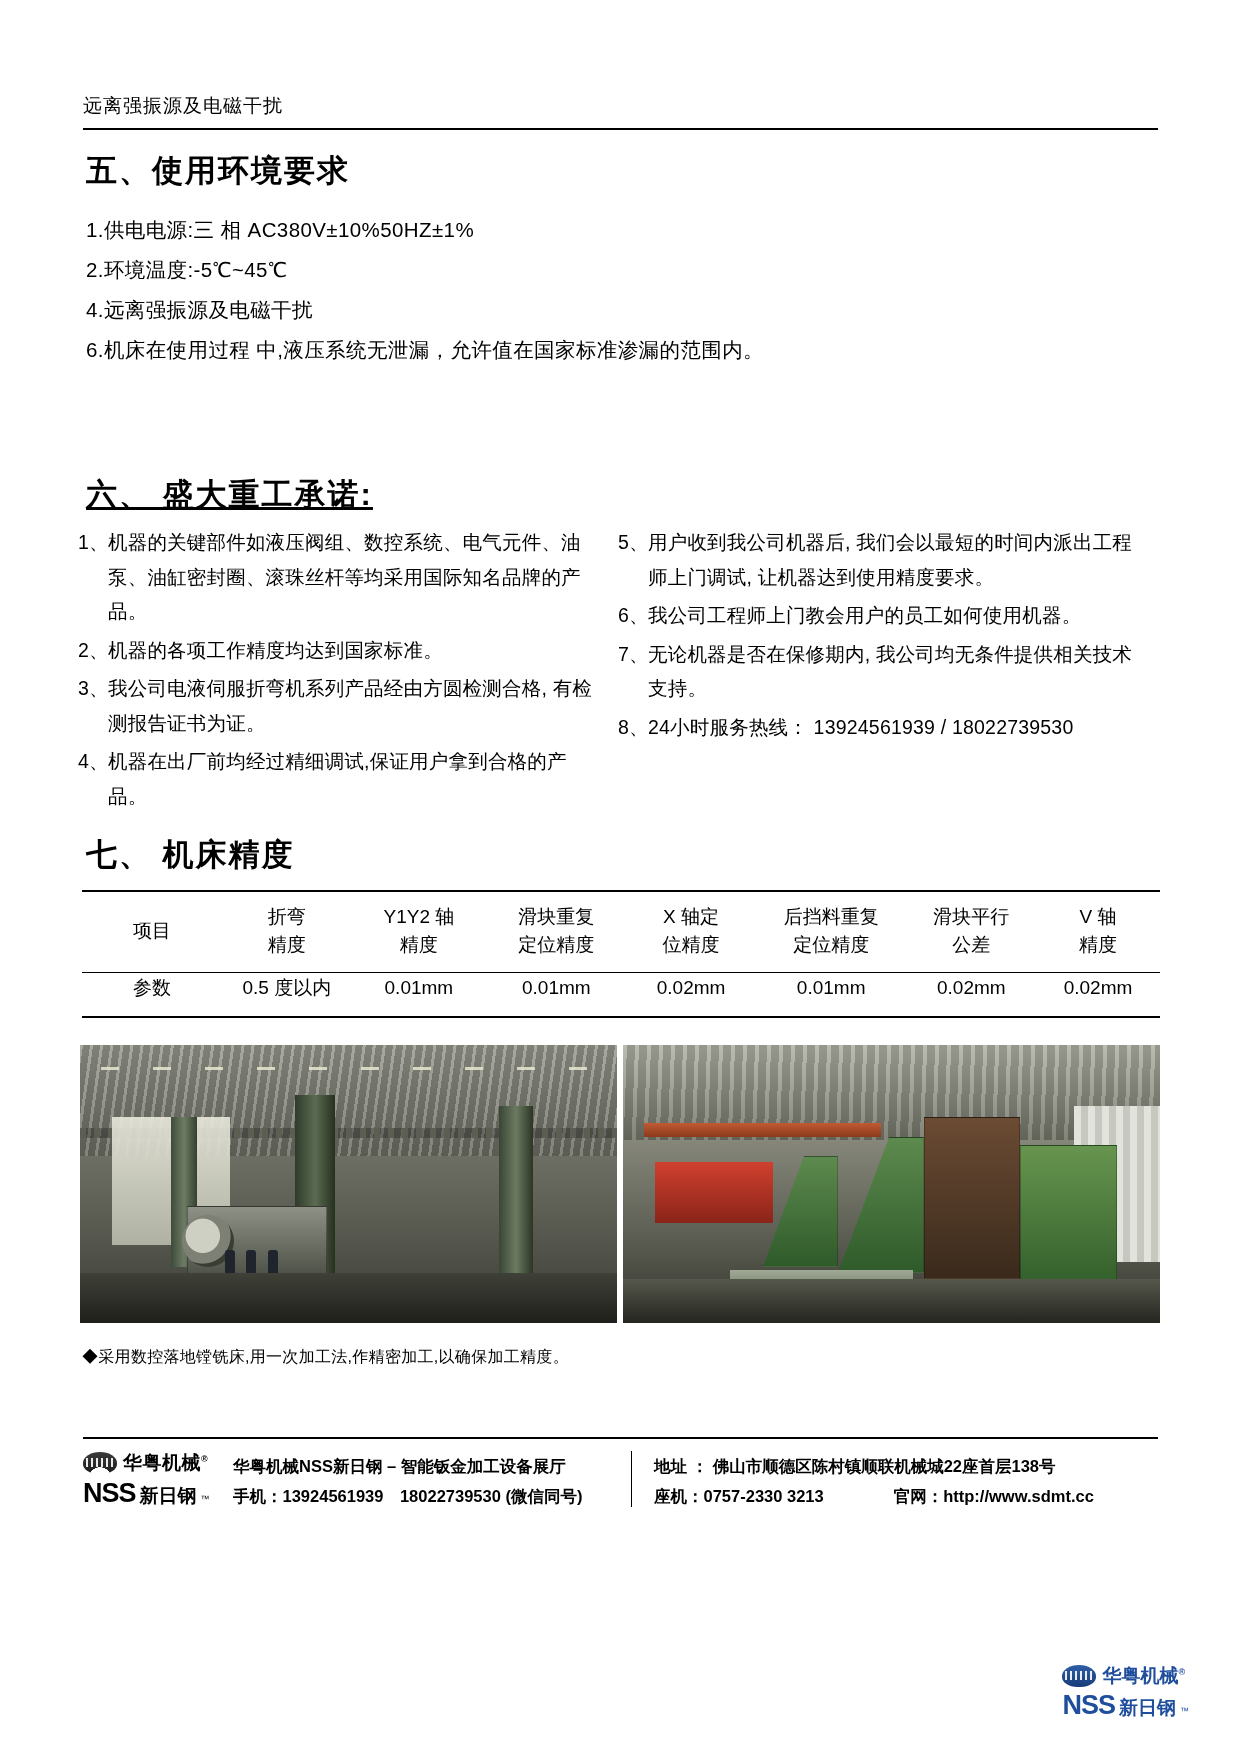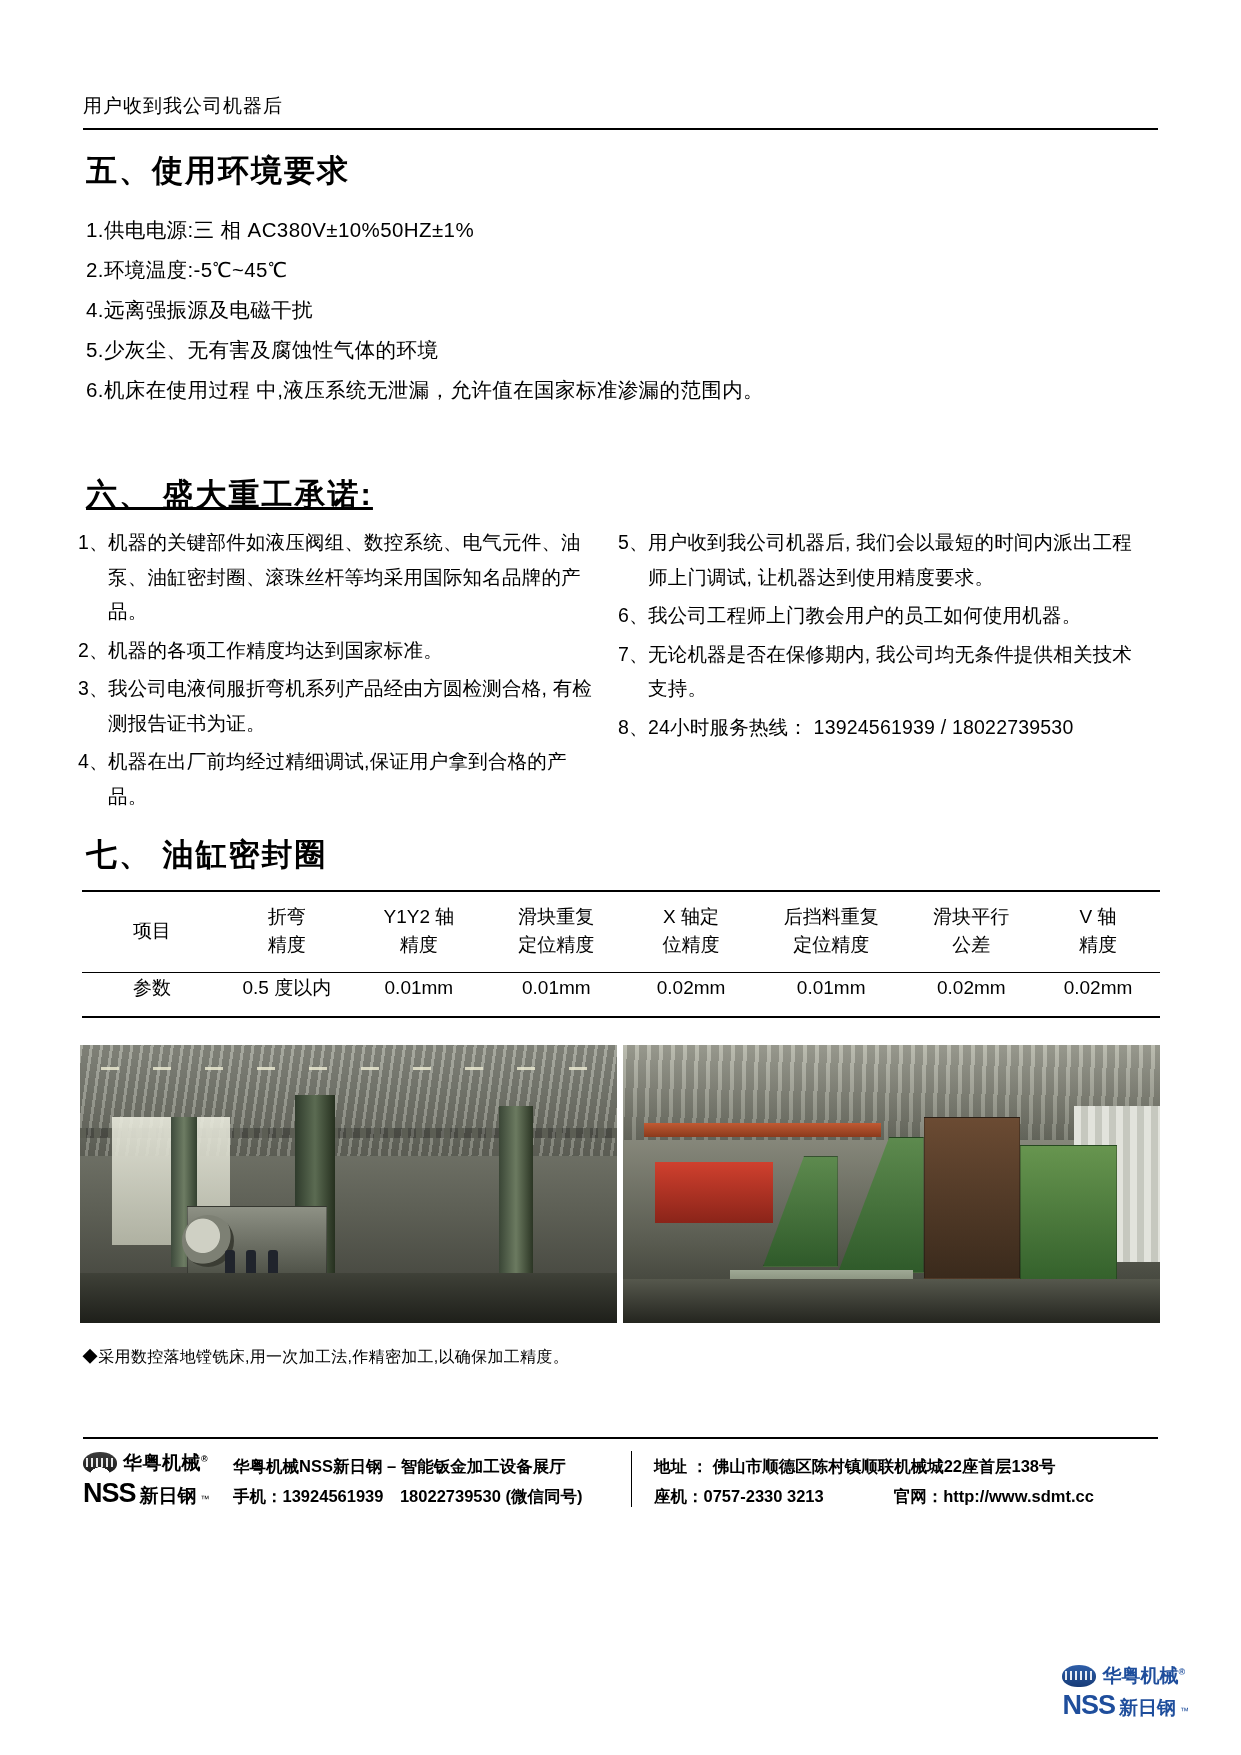--- a/index.html
+++ b/index.html
@@ -302,30 +302,29 @@
   .bb-nss { font-size: 27px; font-weight: bold; letter-spacing: -1px; }
   .bb-nss-cn { font-size: 19px; font-weight: bold; }
   .bb-tm { font-size: 9px; }
 </style>
 </head>
 <body>
 
 <div class="page">
 
   <div class="header">
-    <div class="header-title">用户收到我公司机器后</div>
+    <div class="header-title">远离强振源及电磁干扰</div>
     <div class="header-rule"></div>
   </div>
 
   <div class="sec-heading" id="sec5">五、使用环境要求</div>
   <div class="list5">
     <div>1.供电电源:三 相 AC380V±10%50HZ±1%</div>
     <div>2.环境温度:-5℃~45℃</div>
     <div>4.远离强振源及电磁干扰</div>
-    <div>5.少灰尘、无有害及腐蚀性气体的环境</div>
     <div>6.机床在使用过程 中,液压系统无泄漏，允许值在国家标准渗漏的范围内。</div>
   </div>
 
   <div class="sec-heading" id="sec6">六、 盛大重工承诺:</div>
   <div class="cols6">
     <div class="col6">
       <div class="num-item">
         <span class="n">1、</span>
         <span class="t">机器的关键部件如液压阀组、数控系统、电气元件、油泵、油缸密封圈、滚珠丝杆等均采用国际知名品牌的产品。</span>
       </div>
@@ -355,21 +354,21 @@
         <span class="n">7、</span>
         <span class="t">无论机器是否在保修期内, 我公司均无条件提供相关技术支持。</span>
       </div>
       <div class="num-item">
         <span class="n">8、</span>
         <span class="t">24小时服务热线： 13924561939 / 18022739530</span>
       </div>
     </div>
   </div>
 
-  <div class="sec-heading" id="sec7">七、 油缸密封圈</div>
+  <div class="sec-heading" id="sec7">七、 机床精度</div>
 
   <div class="tbl-wrap">
     <table class="spec">
       <thead>
         <tr class="row-top">
           <th style="width:13%">项目</th>
           <th style="width:12%">折弯<br>精度</th>
           <th style="width:12.5%">Y1Y2 轴<br>精度</th>
           <th style="width:13%">滑块重复<br>定位精度</th>
           <th style="width:12%">X 轴定<br>位精度</th>

